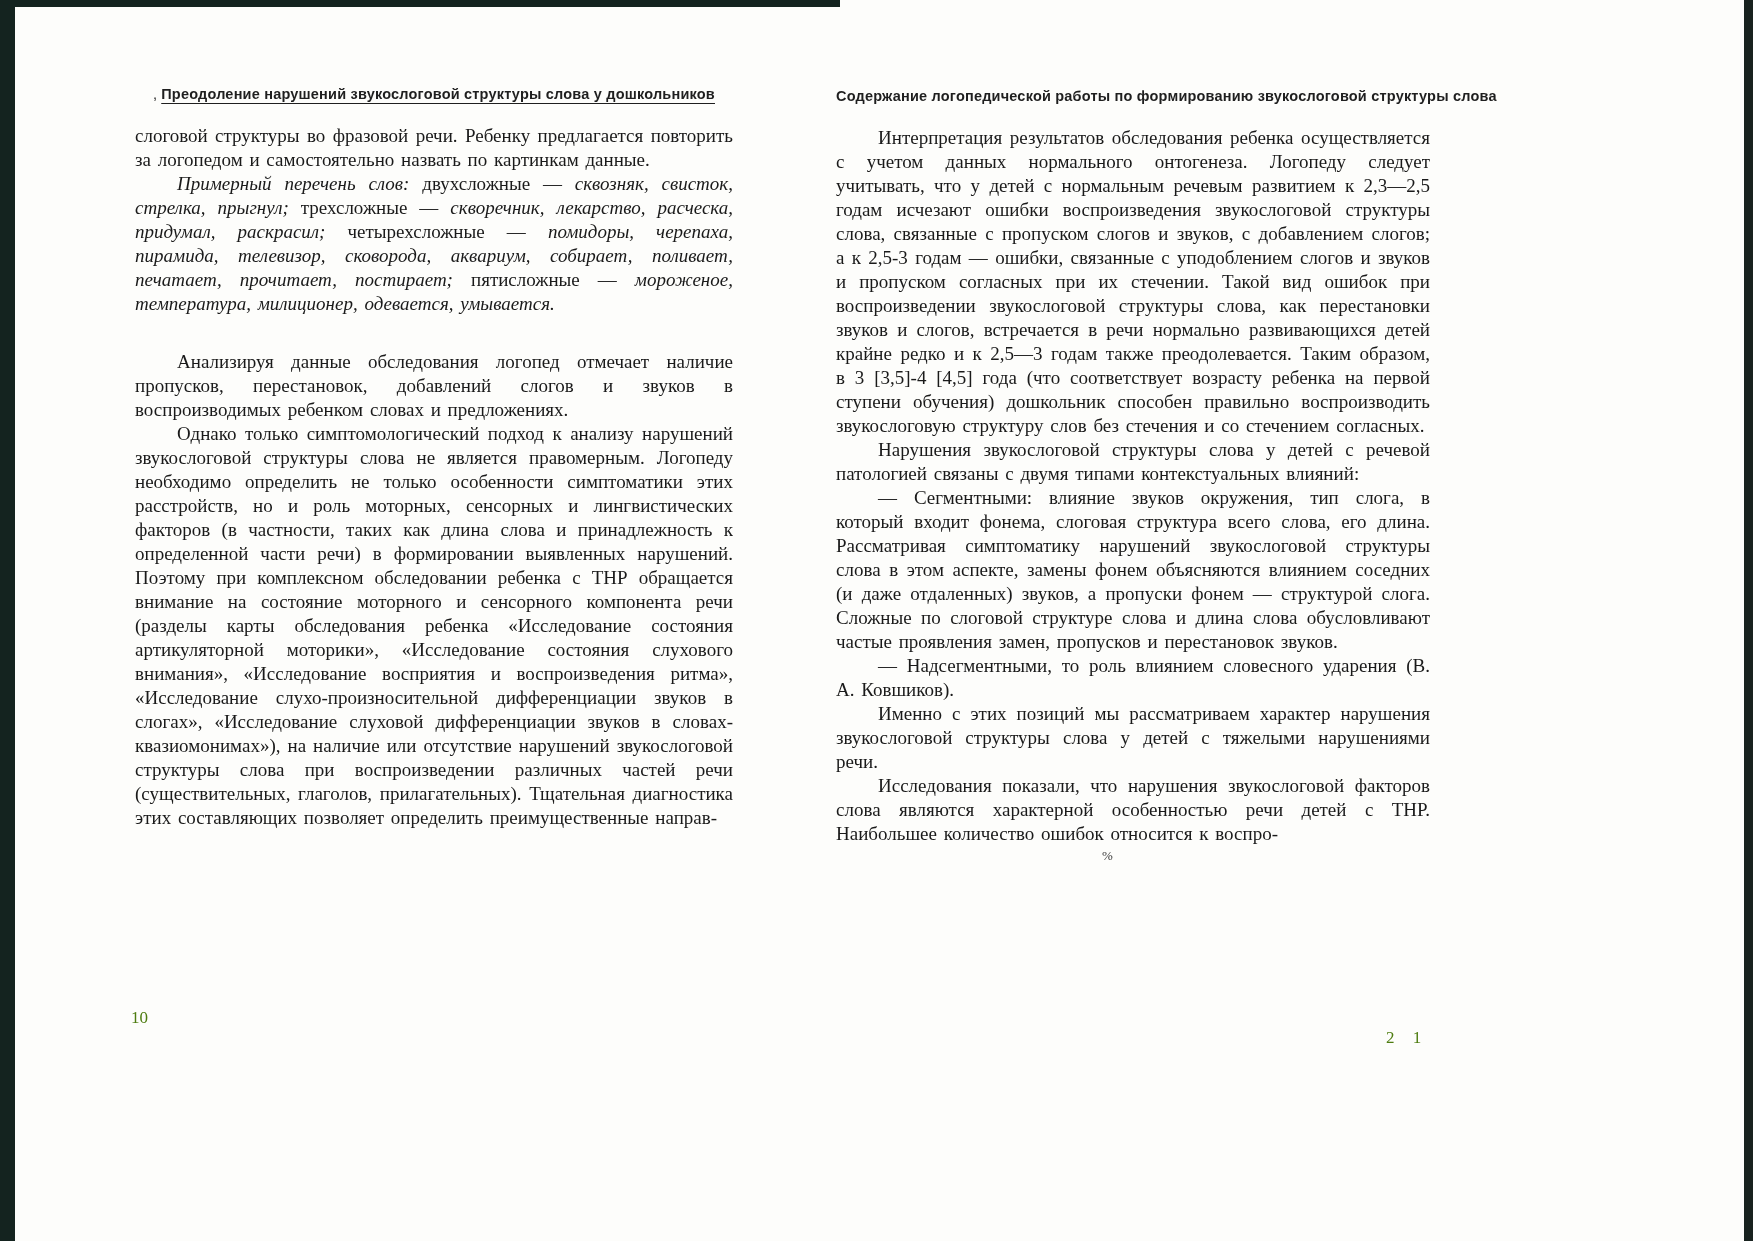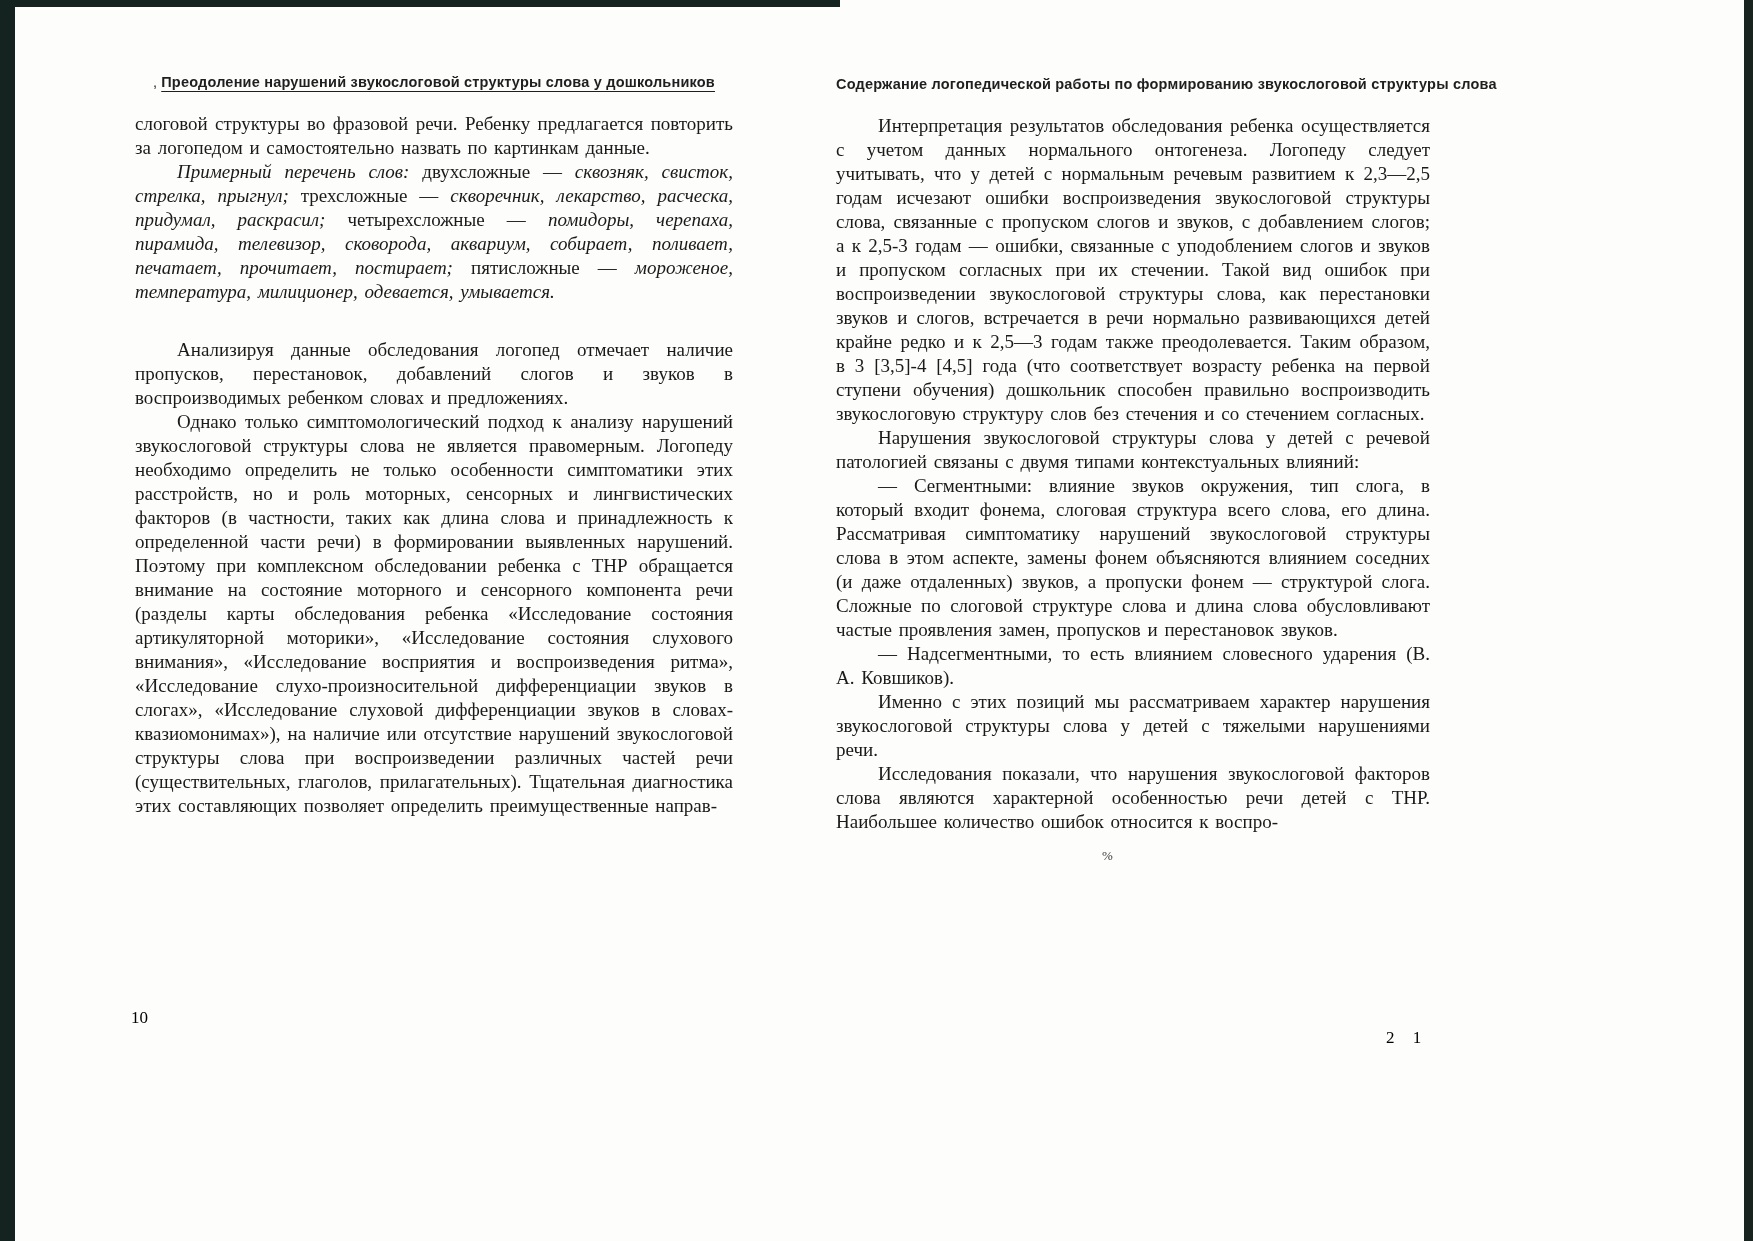--- a/index.html
+++ b/index.html
@@ -22,35 +22,36 @@
   .right-col { left: 836px; top: 76px; width: 594px; }
 
   .running-header {
     font-family: "Liberation Sans", sans-serif;
     font-size: 14.5px;
     font-weight: 700;
     text-align: center;
     color: #1f1f1f;
     letter-spacing: 0.2px;
     white-space: nowrap;
+    margin-top: 12px;
   }
   .hdr-prefix { font-weight: 400; margin-right: 4px; }
   .hdr-underline { text-decoration: underline; text-underline-offset: 4px; }
 
   .body {
     margin-top: 22px;
     font-size: 19px;
     line-height: 24px;
   }
   .para { margin: 0; text-align: justify; word-spacing: 2px; hyphens: auto; }
   .indent { text-indent: 42px; }
   .gap-top { margin-top: 34px; }
   .it { font-style: italic; }
 
-  .pagenum { position: absolute; font-size: 17px; color: #000000; }
+  .pagenum { position: absolute; font-size: 17px; color: #4d7c0f; }
   .pagenum-left  { left: -4px;  top: 934px; }
   .pagenum-right { left: 550px; top: 952px; letter-spacing: 7px; }
 
   .artifact { position: absolute; left: 266px; top: 772px; font-size: 13px; color: #3a3a3a; }
 </style>
 </head>
 <body>
 
 <div class="sheet">
   <div class="edge-top"></div>
@@ -69,20 +70,20 @@
     </div>
     <div class="pagenum pagenum-left">10</div>
   </section>
 
   <section class="col right-col">
     <div class="running-header">Содержание логопедической работы по формированию звукослоговой структуры слова</div>
     <div class="body">
       <p class="para indent">Интерпретация результатов обследования ребенка осуществляется с учетом данных нормального онтогенеза. Логопеду следует учитывать, что у детей с нормальным речевым развитием к 2,3—2,5 годам исчезают ошибки воспроизведения звукослоговой структуры слова, связанные с пропуском слогов и звуков, с добавлением слогов; а к 2,5-3 годам — ошибки, связанные с уподоблением слогов и звуков и пропуском согласных при их стечении. Такой вид ошибок при воспроизведении звукослоговой структуры слова, как перестановки звуков и слогов, встречается в речи нормально развивающихся детей крайне редко и к 2,5—3 годам также преодолевается. Таким образом, в 3 [3,5]-4 [4,5] года (что соответствует возрасту ребенка на первой ступени обучения) дошкольник способен правильно воспроизводить звукослоговую структуру слов без стечения и со стечением согласных.</p>
       <p class="para indent">Нарушения звукослоговой структуры слова у детей с речевой патологией связаны с двумя типами контекстуальных влияний:</p>
       <p class="para indent">— Сегментными: влияние звуков окружения, тип слога, в который входит фонема, слоговая структура всего слова, его длина. Рассматривая симптоматику нарушений звукослоговой структуры слова в этом аспекте, замены фонем объясняются влиянием соседних (и даже отдаленных) звуков, а пропуски фонем — структурой слога. Сложные по слоговой структуре слова и длина слова обусловливают частые проявления замен, пропусков и перестановок звуков.</p>
-      <p class="para indent">— Надсегментными, то есть влиянием словесного ударения (В. А. Ковшиков).</p>
+      <p class="para indent">— Надсегментными, то роль влиянием словесного ударения (В. А. Ковшиков).</p>
       <p class="para indent">Именно с этих позиций мы рассматриваем характер нарушения звукослоговой структуры слова у детей с тяжелыми нарушениями речи.</p>
       <p class="para indent">Исследования показали, что нарушения звукослоговой факторов слова являются характерной особенностью речи детей с ТНР. Наибольшее количество ошибок относится к воспро-</p>
     </div>
     <span class="artifact">%</span>
     <div class="pagenum pagenum-right">2 1</div>
   </section>
 </div>
 
 </body></html>

